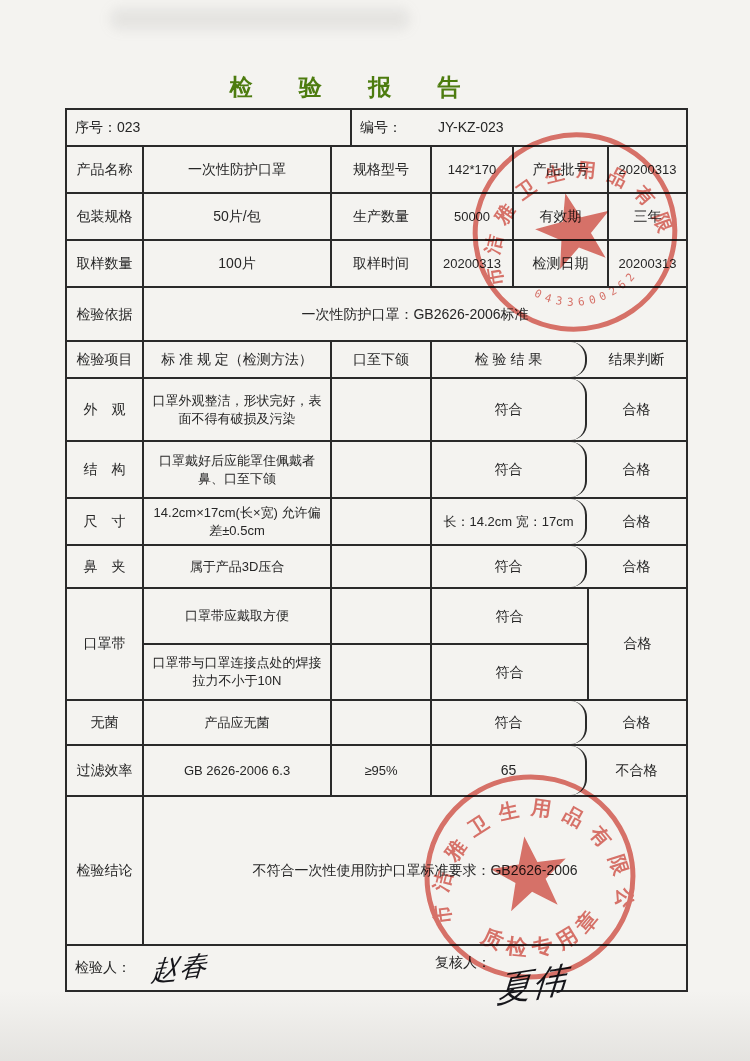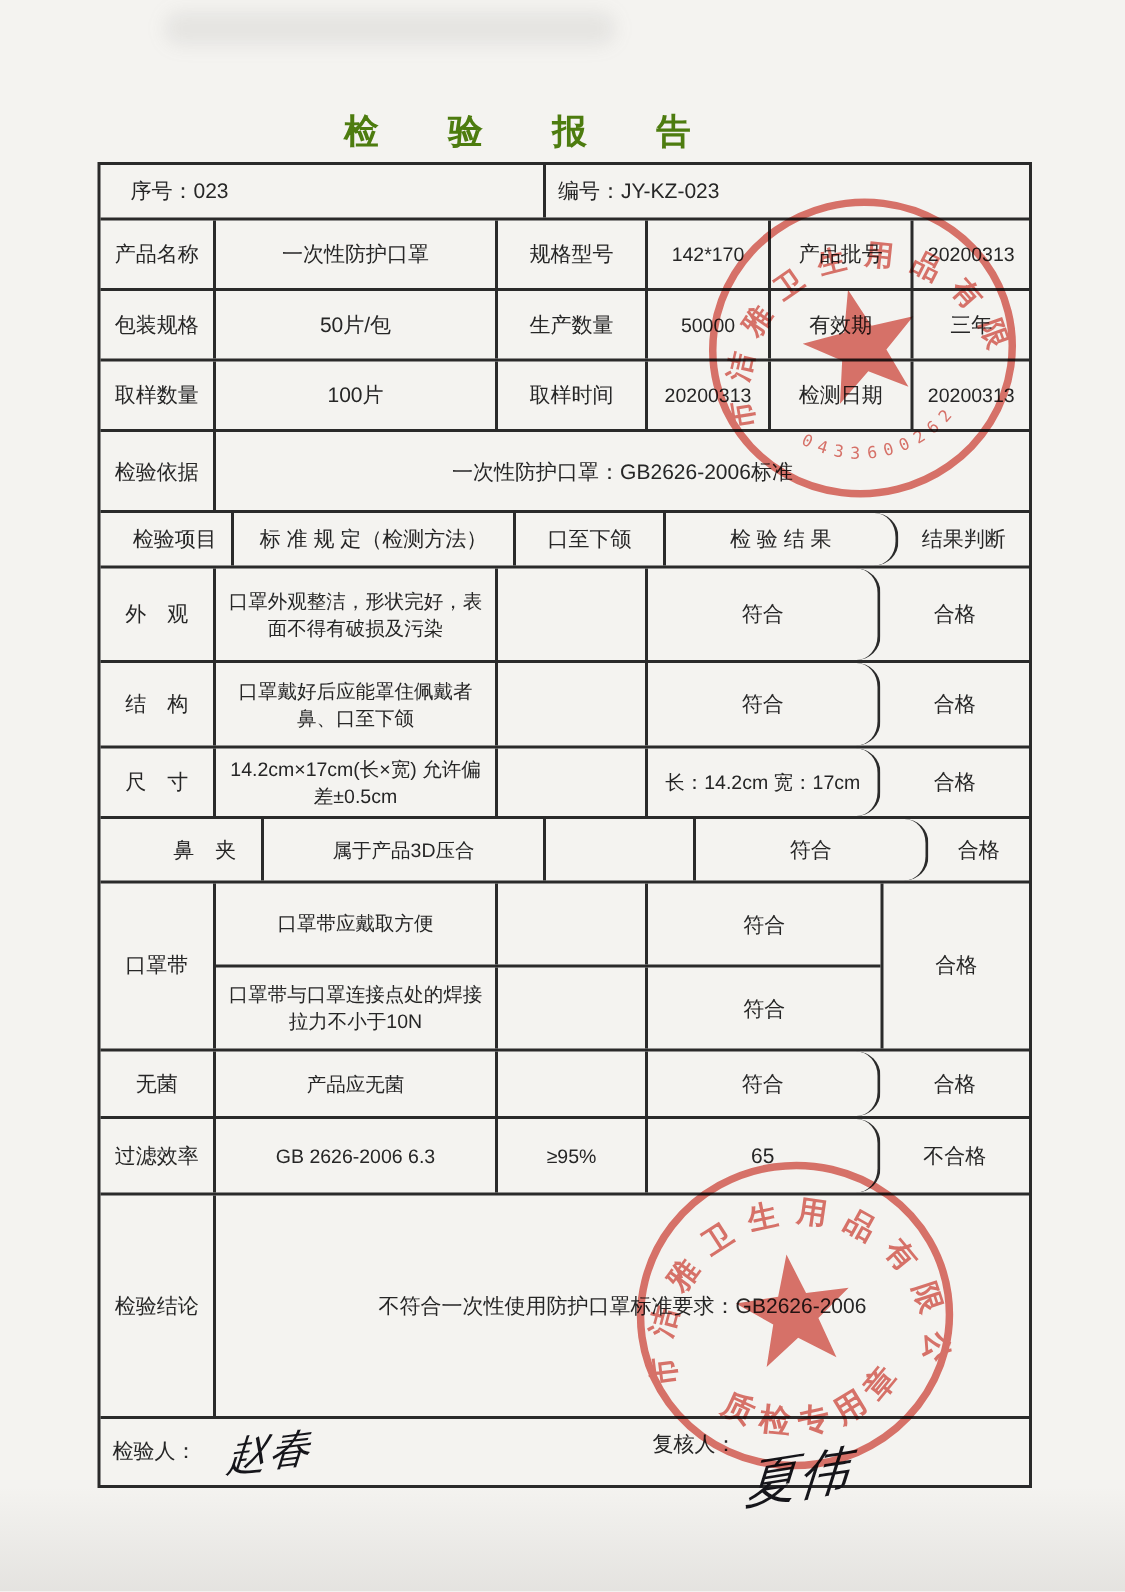--- a/index.html
+++ b/index.html
@@ -36,24 +36,24 @@
   .cell.last{border-right:none;}
   .cell.leftpad{justify-content:flex-start;text-align:left;padding-left:8px;}
   
   .w285{width:285px;flex:none;}
   .c1{width:77px;flex:none;}
   .c2{width:188px;flex:none;}
   .c3{width:100px;flex:none;}
   .c4i{width:82px;flex:none;}
   .c5i{width:95px;flex:none;}
   .c4r{width:155px;flex:none;border-radius:16px;}
-  .grow{flex:1;}
+  .grow{flex:1;gap:36px;}
   
-  .h37{min-height:37px;padding-left:12px;} .h47{min-height:47px;} .h54{min-height:54px;}
-  .h63{min-height:63px;} .h57{min-height:57px;} .h43{min-height:43px;padding-left:32px;}
+  .h37{min-height:37px;} .h47{min-height:47px;} .h54{min-height:54px;}
+  .h63{min-height:63px;} .h57{min-height:57px;} .h43{min-height:43px;}
   .h45{min-height:45px;} .h51{min-height:51px;} .h149{min-height:149px;}
   .h44{min-height:44px;}
   .small{font-size:13px;}
   .band-mid{display:flex;flex-direction:column;flex:none;width:443px;}
   .band-sub{display:flex;flex:1;border-bottom:2px solid #2a2a2a;}
   .band-sub:last-child{border-bottom:none;}
   .band-sub .cell{border-right:2px solid #2a2a2a;}
   .band-sub .cell.bandlast{border-right:none;}
   .band-wrap{display:flex;width:100%;}
   .band-left{width:77px;flex:none;box-sizing:border-box;border-right:2px solid #2a2a2a;

